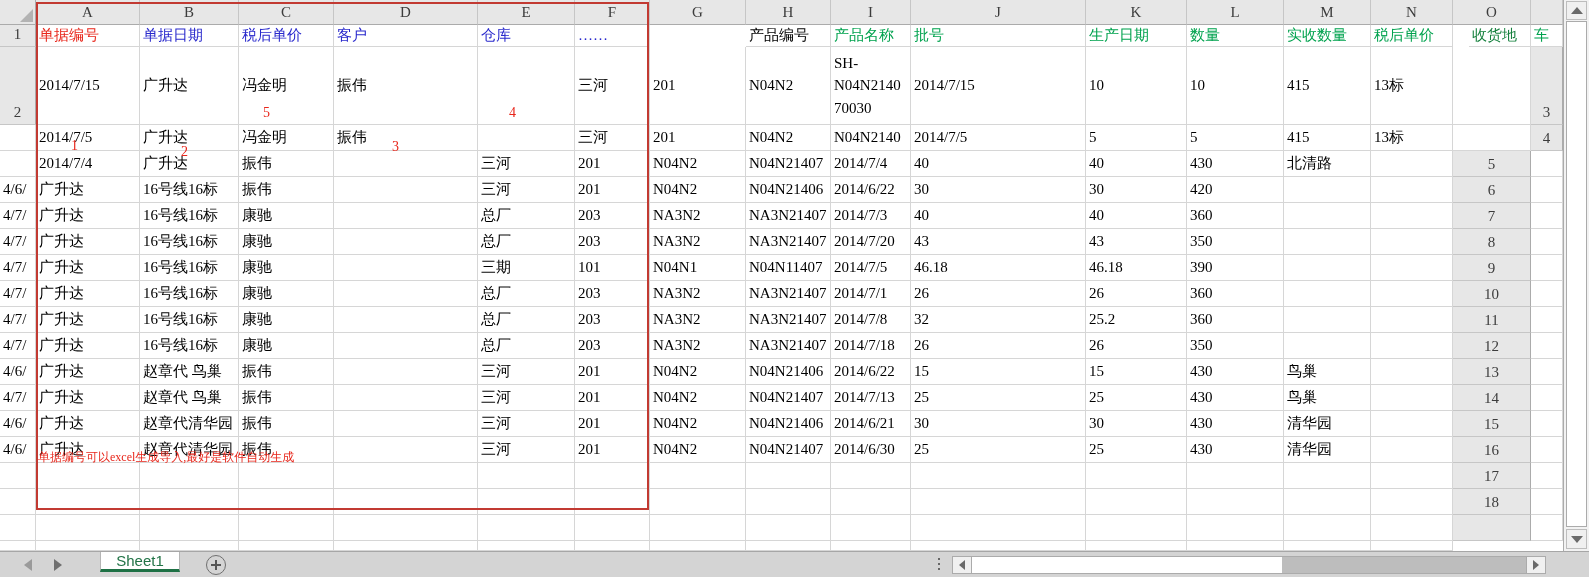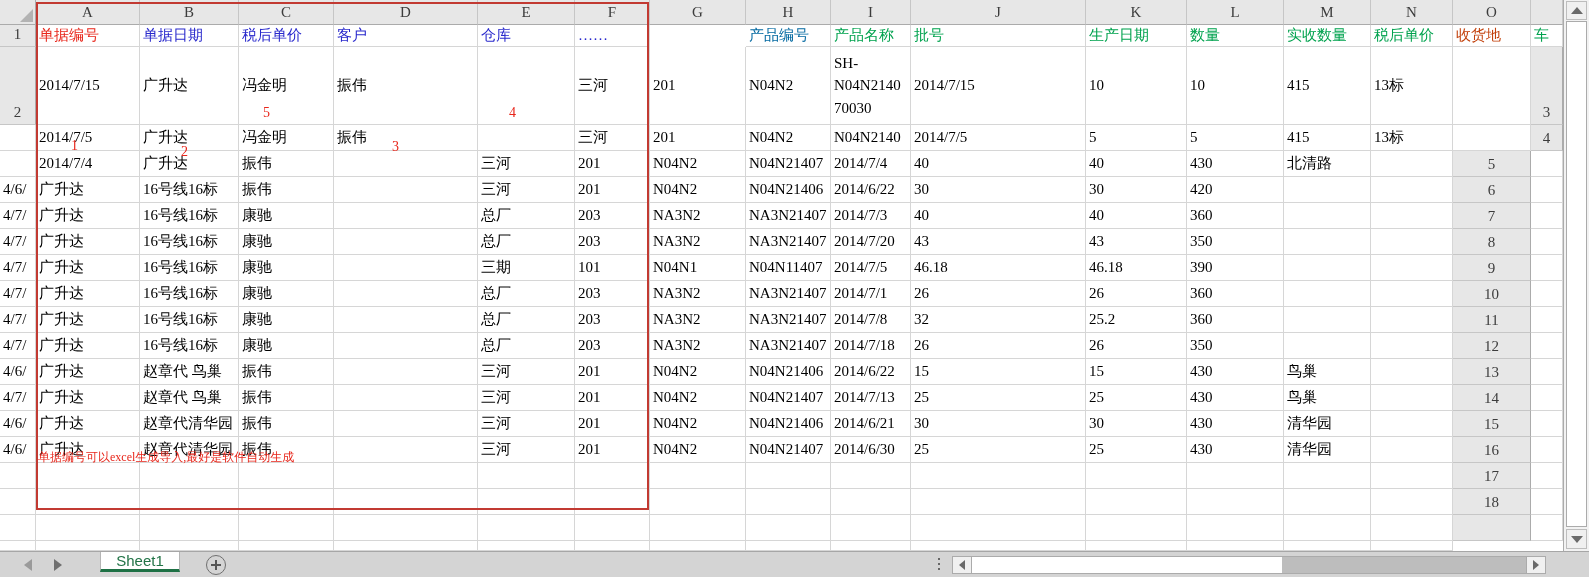--- a/index.html
+++ b/index.html
@@ -86,28 +86,28 @@
       <div class="hcell">O</div>
       <div class="hcell"></div>
       <div class="rcell">1</div>
       <div class="cell" style="color: rgb(232, 38, 27);">单据编号</div>
       <div class="cell" style="color: rgb(40, 40, 204);">单据日期</div>
       <div class="cell" style="color: rgb(40, 40, 204);">税后单价</div>
       <div class="cell" style="color: rgb(40, 40, 204);">客户</div>
       <div class="cell" style="color: rgb(40, 40, 204);">仓库</div>
       <div class="cell" style="color: rgb(40, 40, 204);">……</div>
       <div class="cell" style="color: rgb(0, 162, 78); margin-top: 36px;">库位编号</div>
-      <div class="cell" style="color: #0369a1;">产品编号</div>
+      <div class="cell" style="color: #000000;">产品编号</div>
       <div class="cell" style="color: rgb(0, 162, 78);">产品名称</div>
       <div class="cell" style="color: rgb(0, 162, 78);">批号</div>
       <div class="cell" style="color: rgb(0, 162, 78);">生产日期</div>
       <div class="cell" style="color: rgb(0, 162, 78);">数量</div>
       <div class="cell" style="color: rgb(0, 162, 78);">实收数量</div>
       <div class="cell" style="color: rgb(0, 162, 78);">税后单价</div>
-      <div class="cell" style="color: #c2410c;">收货地</div>
+      <div class="cell" style="color: #15803d; margin-left: 16px;">收货地</div>
       <div class="cell" style="color: rgb(0, 162, 78);">车</div>
       <div class="rcell">2</div>
       <div class="cell">2014/7/15</div>
       <div class="cell">广升达</div>
       <div class="cell">冯金明</div>
       <div class="cell">振伟</div>
       <div class="cell"></div>
       <div class="cell">三河</div>
       <div class="cell">201</div>
       <div class="cell">N04N2</div>

